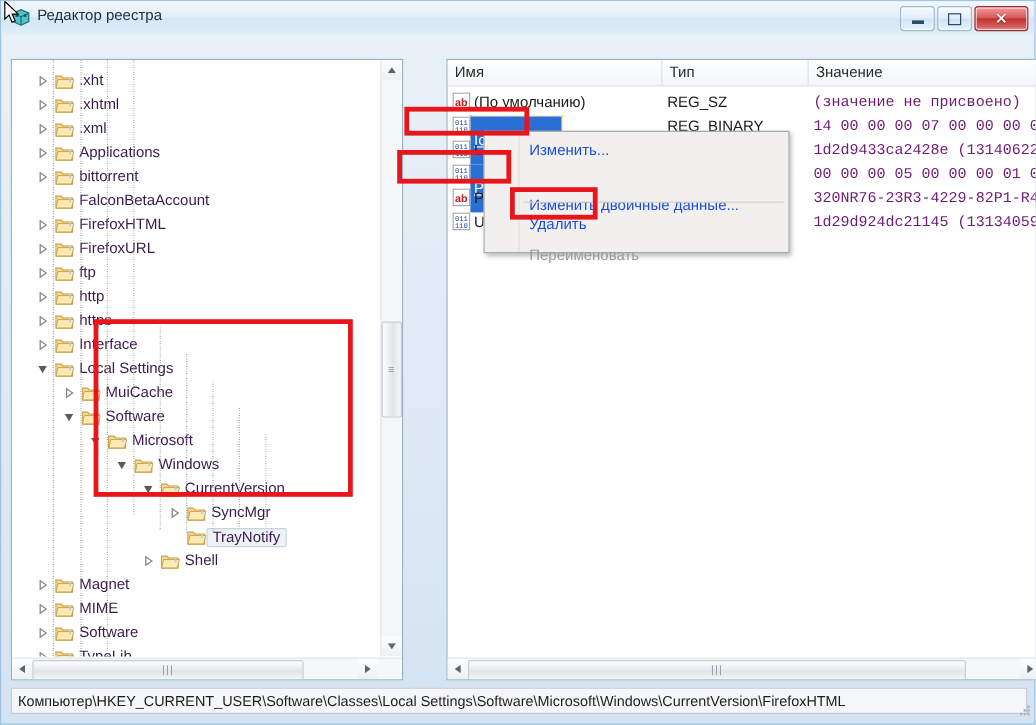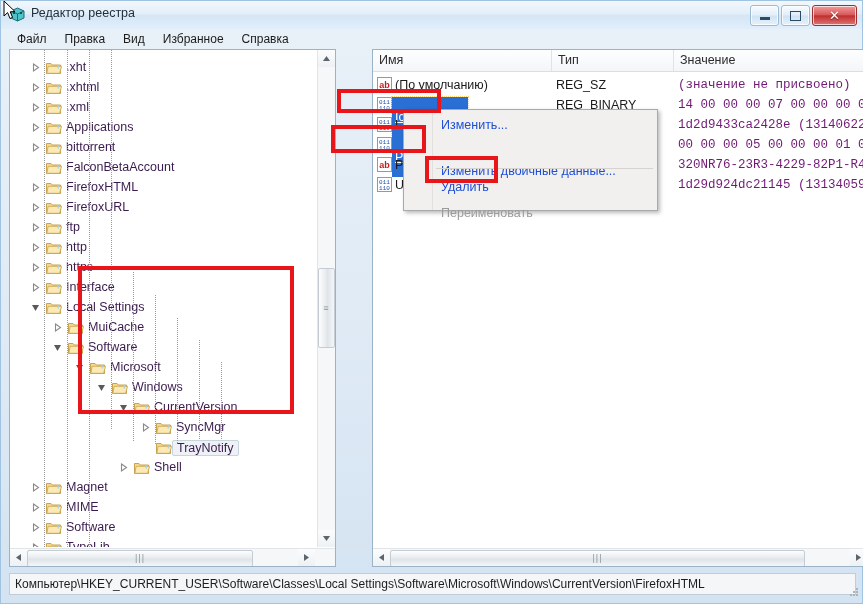--- a/index.html
+++ b/index.html
@@ -200,27 +200,20 @@
         </div>
         <div class="wbtn">
           <i class="ico-max"></i>
         </div>
         <div class="wbtn close">
           <i class="ico-close">✕</i>
         </div>
       </div>
     </div>
 
-    <div class="menubar" id="menubar">
-        <div class="menuitem">Файл</div>
-        <div class="menuitem">Правка</div>
-        <div class="menuitem">Вид</div>
-        <div class="menuitem">Избранное</div>
-        <div class="menuitem">Справка</div>
-      </div>
 
     <div class="pane" id="tree-pane">
       <div class="tree-scroll" id="tree-scroll">
           <div class="tree-row" style="top: 8px;">
             <span class="t-arrow" style="left: 20px; top: 4px;">
               <svg width="11" height="11" viewBox="0 0 11 11">
                 <path d="M3.5 2 L8.5 5.5 L3.5 9 Z" fill="none" stroke="#8a8a8a" stroke-width="1.1"></path>
               </svg>
             </span>
             <span class="folder" style="left: 36px; top: 3px;"><svg width="16" height="14" viewBox="0 0 16 14">

